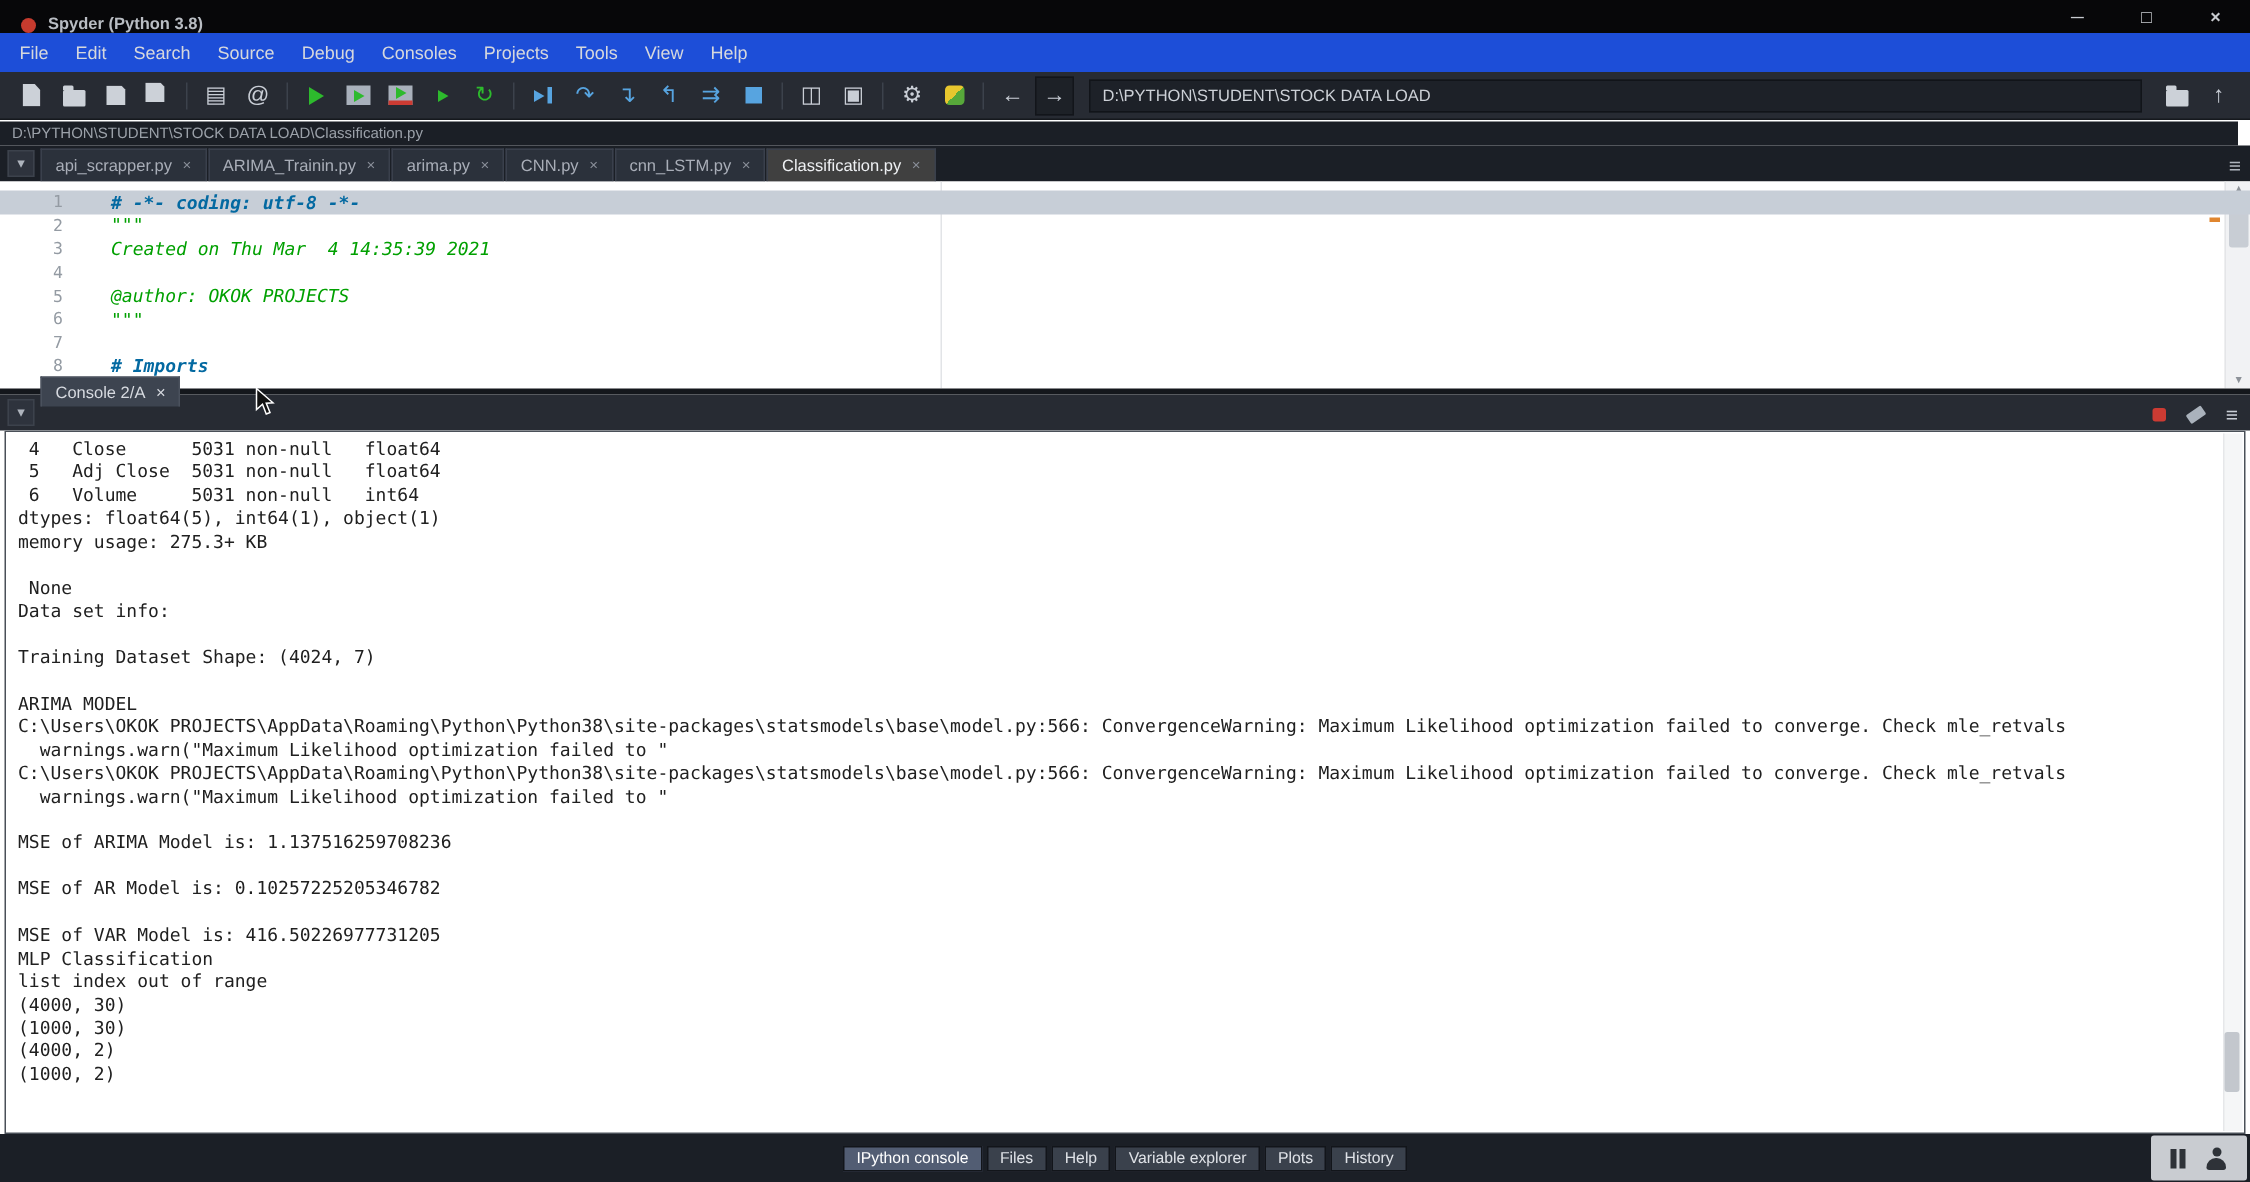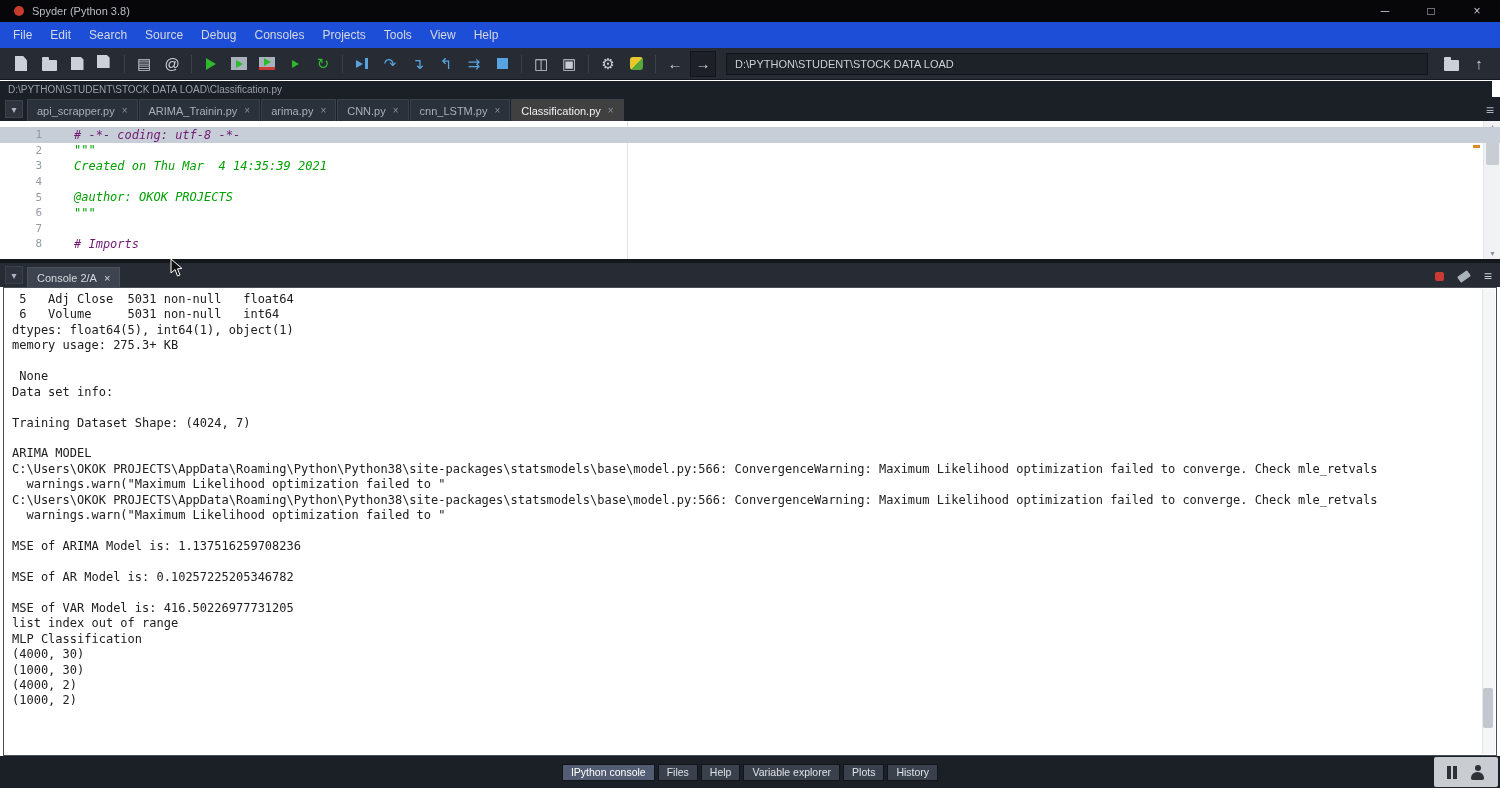--- a/index.html
+++ b/index.html
@@ -1,21 +1,21 @@
 <!DOCTYPE html>
 <html><head>
 <meta charset="utf-8">
 <style>
   * { margin:0; padding:0; box-sizing:border-box; }
   html,body { width:1500px; height:788px; overflow:hidden; background:#fff;
               font-family:"Liberation Sans", sans-serif; }
 
   
   #titlebar { position:absolute; top:0; left:0; width:1500px; height:22px;
-              background:#070709; display:flex; align-items:center; }
+              background:#070709; display:flex; align-items:flex-end;font-weight:bold; }
   .app-logo { width:10px; height:10px; border-radius:50%; background:#c63b2e; margin:0 8px 0 14px; }
   #title-text { font-size:11px; color:#b9bdc3; }
   .win-btns { margin-left:auto; display:flex; }
   .win-btn { width:46px; height:22px; display:flex; align-items:center; justify-content:center;
              color:#c7cacf; font-size:12px; }
 
   
   #menubar { position:absolute; top:22px; left:0; width:1500px; height:26px;
              background:#1d4ed8; display:flex; align-items:center; padding-left:4px; }
   .menu-item { padding:4px 9px; font-size:12px; color:#d6d8dd; }
@@ -68,34 +68,34 @@
 
   
   #editor { position:absolute; top:121px; left:0; width:1500px; height:138px; background:#ffffff;
             overflow:hidden; padding-top:6px; }
   #ruler { position:absolute; left:627px; top:0; bottom:0; width:1px; background:#e2e4e7; z-index:0; }
   .ed-line { position:relative; z-index:1; display:flex; height:15.6px; align-items:center; }
   .ed-line.current { background:#c7ced7; }
   .ln { width:56px; text-align:right; padding-right:14px; color:#949ba3;
         font:11px "DejaVu Sans Mono", monospace; flex:0 0 auto; }
   .code { font:12px "DejaVu Sans Mono", monospace; white-space:pre; padding-left:18px; color:#2e2e2e; }
-  .code.comment { color:#701a75; font-style:italic; }
+  .code.comment { color:#0369a1; font-style:italic;font-weight:bold; }
   .code.string  { color:#00a000; font-style:italic; }
   #ed-scroll { position:absolute; right:0; top:0; bottom:0; width:17px; background:#f1f2f4; border-left:1px solid #e4e5e8; }
   .ed-arrow { position:absolute; left:0; width:17px; text-align:center; color:#8d9299; font-size:7px; }
   #ed-thumb { position:absolute; left:2px; top:12px; width:13px; height:32px; background:#c8cdd4; border-radius:2px; }
   #ed-marker { position:absolute; right:20px; top:24px; width:7px; height:3px; background:#e0862f; }
 
   
   #splitter { position:absolute; top:259px; left:0; width:1500px; height:4px; background:#14171c; }
 
   
   #console-header { position:absolute; top:263px; left:0; width:1500px; height:24px; background:#272b33;
                     display:flex; align-items:flex-end; padding-left:3px; }
-  .ctab { height:20px; display:flex; align-items:center; gap:7px; padding:0 9px; margin-bottom:0;
+  .ctab { height:20px; display:flex; align-items:center; gap:7px; padding:0 9px; margin-bottom:16px;
           background:#3d4450; border:1px solid #4a515d; border-bottom:none; color:#d7dae0; font-size:11px; }
   .chdr-right { margin-left:auto; display:flex; align-items:center; gap:14px; padding-right:8px; margin-bottom:4px; }
   .eraser { width:12px; height:7px; background:#aab2bc; transform:rotate(-35deg); border-radius:1px; }
 
   
   #console { position:absolute; top:287px; left:3px; width:1494px; height:469px; background:#ffffff;
              border:1px solid #4a5058; overflow:hidden; padding:4px 0 0 8px; }
   .cl { font:12px "DejaVu Sans Mono", monospace; color:#202020; white-space:pre;
         height:15.45px; line-height:15.45px; }
   #c-scroll { position:absolute; right:1px; top:1px; bottom:1px; width:13px; background:#f5f6f7; border-left:1px solid #e6e7e9; }
@@ -319,20 +319,21 @@
     <span class="x">×</span>
   </span>
   <span class="chdr-right">
     <span class="sq-red"></span>
     <span class="eraser"></span>
     <span class="glyph" style="font-size:14px">≡</span>
   </span>
 </div>
 
 <div id="console">
+  <div class="cl"> 4   Close      5031 non-null   float64</div>
   <div class="cl"> 5   Adj Close  5031 non-null   float64</div>
   <div class="cl"> 6   Volume     5031 non-null   int64</div>
   <div class="cl">dtypes: float64(5), int64(1), object(1)</div>
   <div class="cl">memory usage: 275.3+ KB</div>
   <div class="cl"></div>
   <div class="cl"> None</div>
   <div class="cl">Data set info:</div>
   <div class="cl"></div>
   <div class="cl">Training Dataset Shape: (4024, 7)</div>
   <div class="cl"></div>
@@ -340,22 +341,22 @@
   <div class="cl">C:\Users\OKOK PROJECTS\AppData\Roaming\Python\Python38\site-packages\statsmodels\base\model.py:566: ConvergenceWarning: Maximum Likelihood optimization failed to converge. Check mle_retvals</div>
   <div class="cl">  warnings.warn("Maximum Likelihood optimization failed to "</div>
   <div class="cl">C:\Users\OKOK PROJECTS\AppData\Roaming\Python\Python38\site-packages\statsmodels\base\model.py:566: ConvergenceWarning: Maximum Likelihood optimization failed to converge. Check mle_retvals</div>
   <div class="cl">  warnings.warn("Maximum Likelihood optimization failed to "</div>
   <div class="cl"></div>
   <div class="cl">MSE of ARIMA Model is: 1.137516259708236</div>
   <div class="cl"></div>
   <div class="cl">MSE of AR Model is: 0.10257225205346782</div>
   <div class="cl"></div>
   <div class="cl">MSE of VAR Model is: 416.50226977731205</div>
+  <div class="cl">MLP Classification</div>
   <div class="cl">list index out of range</div>
-  <div class="cl">MLP Classification</div>
   <div class="cl">(4000, 30)</div>
   <div class="cl">(1000, 30)</div>
   <div class="cl">(4000, 2)</div>
   <div class="cl">(1000, 2)</div>
   <div id="c-scroll">
     <div id="c-thumb"></div>
   </div>
 </div>
 
 <div id="bottombar">

